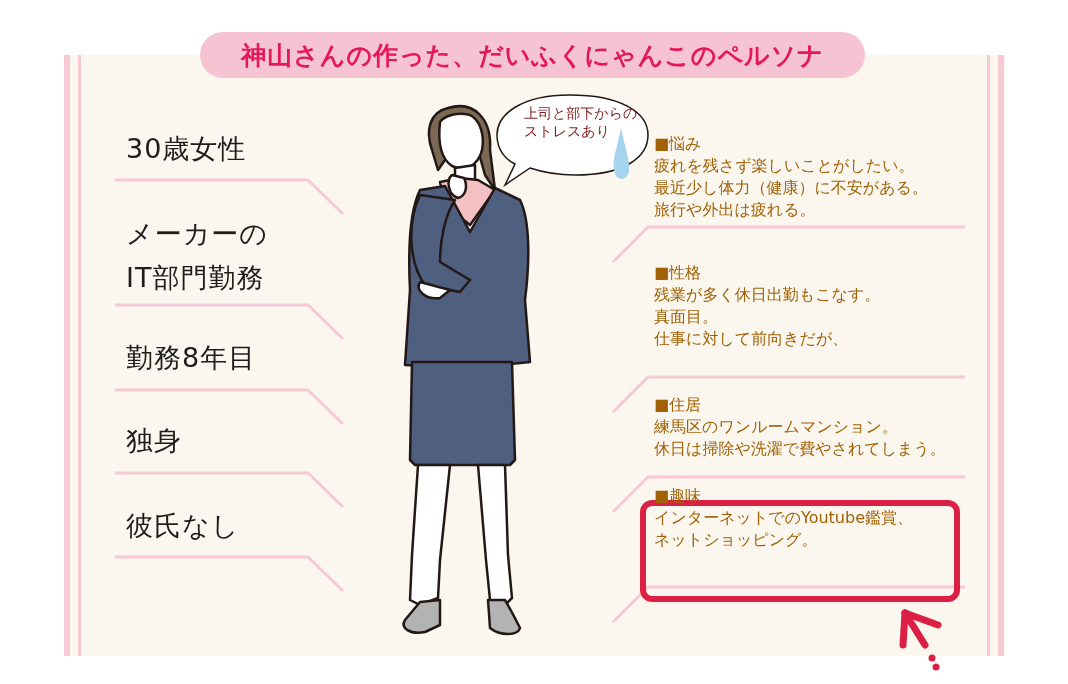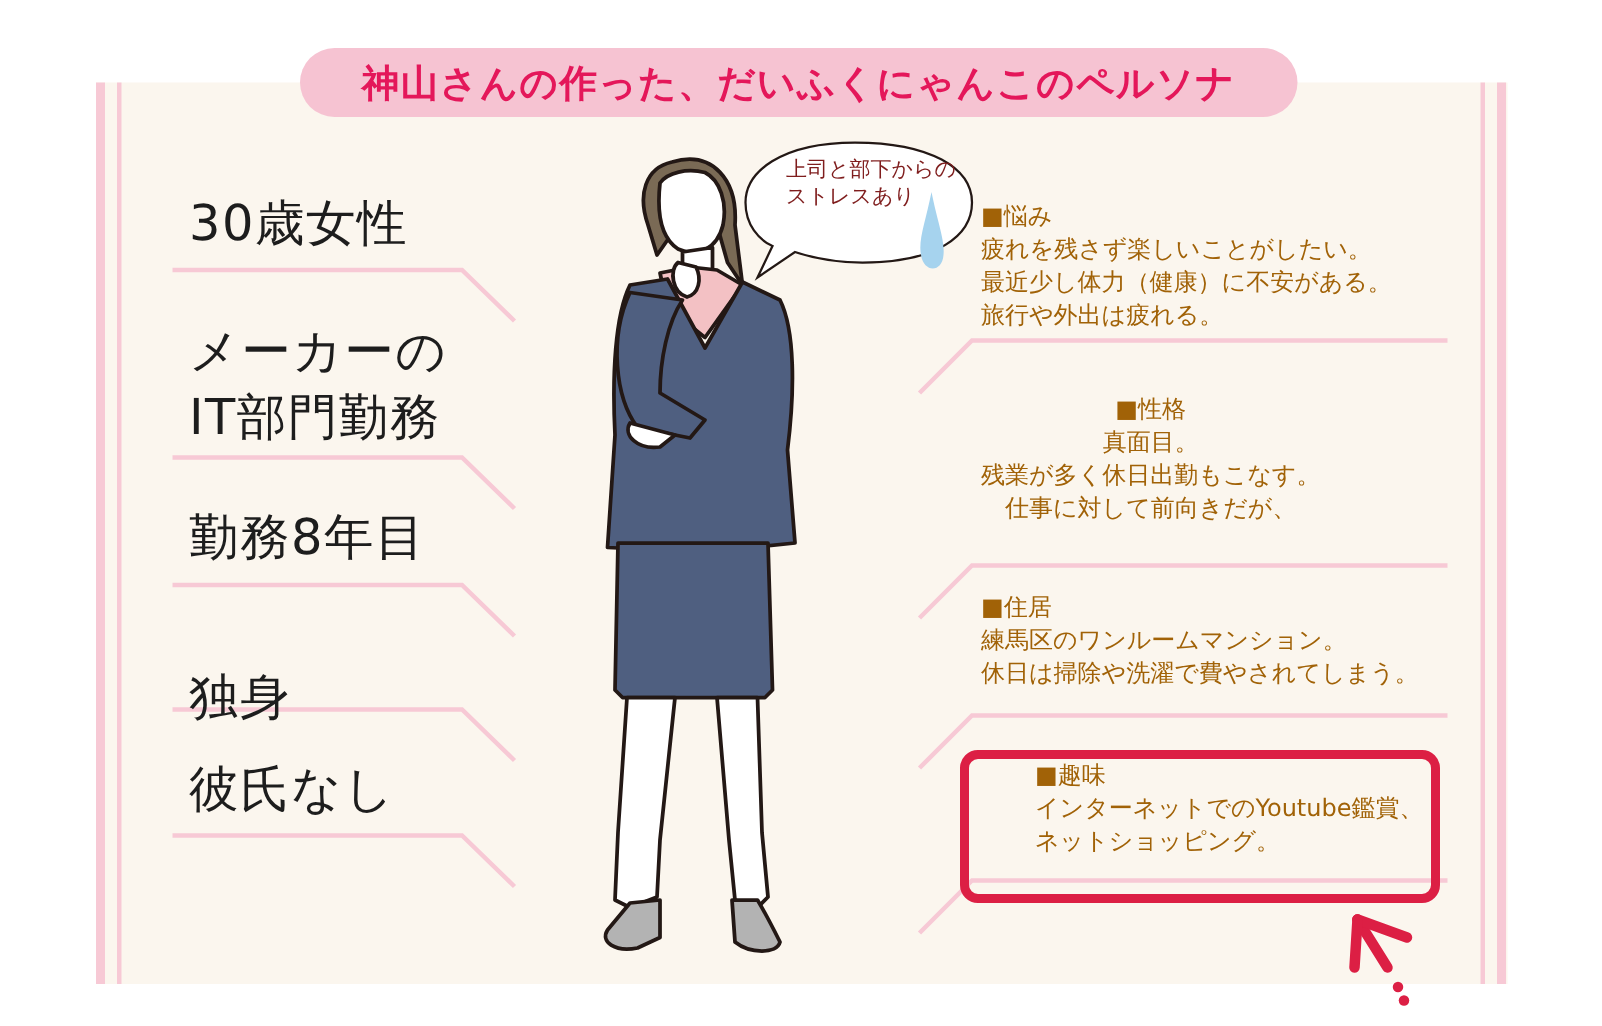--- a/index.html
+++ b/index.html
@@ -3,21 +3,21 @@
 <meta charset="utf-8">
 <style>
   html, body { margin: 0; padding: 0; background: #ffffff; }
   body { width: 1068px; height: 684px; position: relative; overflow: hidden;
          font-family: "DejaVu Sans", "Liberation Sans", sans-serif; color: #231815; }
   .panel { position: absolute; left: 64px; top: 55px; width: 941px; height: 601px; background: #fbf6ee; }
   .stripe { position: absolute; top: 55px; height: 601px; background: #f7c9d5; }
   .title-pill { position: absolute; left: 200px; top: 32px; width: 665px; height: 46px;
                 border-radius: 23px; background: #f6c3d2; display: flex; align-items: center; justify-content: center; }
   .title-text { color: #e4175a; font-size: 25px; font-weight: bold; letter-spacing: 1px; white-space: nowrap; text-align: center; }
-  .attr { position: absolute; left: 126px; font-size: 33px; line-height: 44px; color: #1d1d1d; white-space: nowrap; letter-spacing: 1px; }
+  .attr { position: absolute; left: 126px; font-size: 27px; line-height: 44px; color: #1d1d1d; white-space: nowrap; letter-spacing: 1px; }
   svg.lines { position: absolute; left: 0; top: 0; }
   .bubble-text { position: absolute; left: 524px; top: 104px; font-size: 14px; line-height: 18px; color: #7f1d1d; white-space: nowrap; }
   .info { position: absolute; left: 654px; font-size: 16px; line-height: 22px; color: #a16207; white-space: nowrap; }
   .info .head { display: block; }
   .info .line { display: block; }
   .highlight-box { position: absolute; left: 640px; top: 500px; width: 320px; height: 102px;
                    border: 6px solid #dc1f44; border-radius: 12px; box-sizing: border-box; }
 </style>
 </head>
 <body>
@@ -45,21 +45,21 @@
     <polyline points="613,412 648,377 965,377"></polyline>
     <polyline points="613,512 648,477 965,477"></polyline>
     <polyline points="613,622 648,587 965,587"></polyline>
   </g>
 </svg>
 
 <div class="attr" style="top:127px;">30歳女性</div>
 <div class="attr" style="top:212px;">メーカーの</div>
 <div class="attr" style="top:256px;">IT部門勤務</div>
 <div class="attr" style="top:336px;">勤務8年目</div>
-<div class="attr" style="top:419px;margin-top:24px;">独身</div>
+<div class="attr" style="top:419px;">独身</div>
 <div class="attr" style="top:504px;">彼氏なし</div>
 
 <svg class="lines" width="1068" height="684">
   <path d="M570,95 C520,95 497,115 497,135 C497,150 506,160 515,164 L505,185 L530,168 C545,173 560,175 575,175 C625,175 648,157 648,135 C648,112 620,95 570,95 Z" fill="#ffffff" stroke="#231815" stroke-width="1.5"></path>
 
   <path d="M621,128 C617,148 612,160 614,170 C616,182 628,182 629,170 C630,160 625,148 621,128 Z" fill="#a6d3ee"></path>
 </svg>
 <div class="bubble-text">
   <div>上司と部下からの</div>
   <div>ストレスあり</div>
@@ -94,35 +94,35 @@
   </g>
 </svg>
 
 <div class="info" style="top:133px;">
   <span class="head">■悩み</span>
   <span class="line">疲れを残さず楽しいことがしたい。</span>
   <span class="line">最近少し体力（健康）に不安がある。</span>
   <span class="line">旅行や外出は疲れる。</span>
 </div>
 
-<div class="info" style="top:262px;text-align:center;">
+<div class="info" style="top:262px;">
   <span class="head">■性格</span>
+  <span class="line">残業が多く休日出勤もこなす。</span>
   <span class="line">真面目。</span>
-  <span class="line">残業が多く休日出勤もこなす。</span>
   <span class="line">仕事に対して前向きだが、</span>
 </div>
 
 <div class="info" style="top:394px;">
   <span class="head">■住居</span>
   <span class="line">練馬区のワンルームマンション。</span>
   <span class="line">休日は掃除や洗濯で費やされてしまう。</span>
 </div>
 
 <div class="highlight-box"></div>
-<div class="info" style="top:506px;margin-left:36px;">
+<div class="info" style="top:485px;">
   <span class="head">■趣味</span>
   <span class="line">インターネットでのYoutube鑑賞、</span>
   <span class="line">ネットショッピング。</span>
 </div>
 
 <svg class="lines" width="1068" height="684">
   <g stroke="#dc1f44" stroke-width="7" stroke-linecap="round" fill="none">
     <line x1="905" y1="613" x2="925" y2="645"></line>
     <line x1="905" y1="613" x2="938" y2="625"></line>
     <line x1="905" y1="613" x2="903" y2="645"></line>

